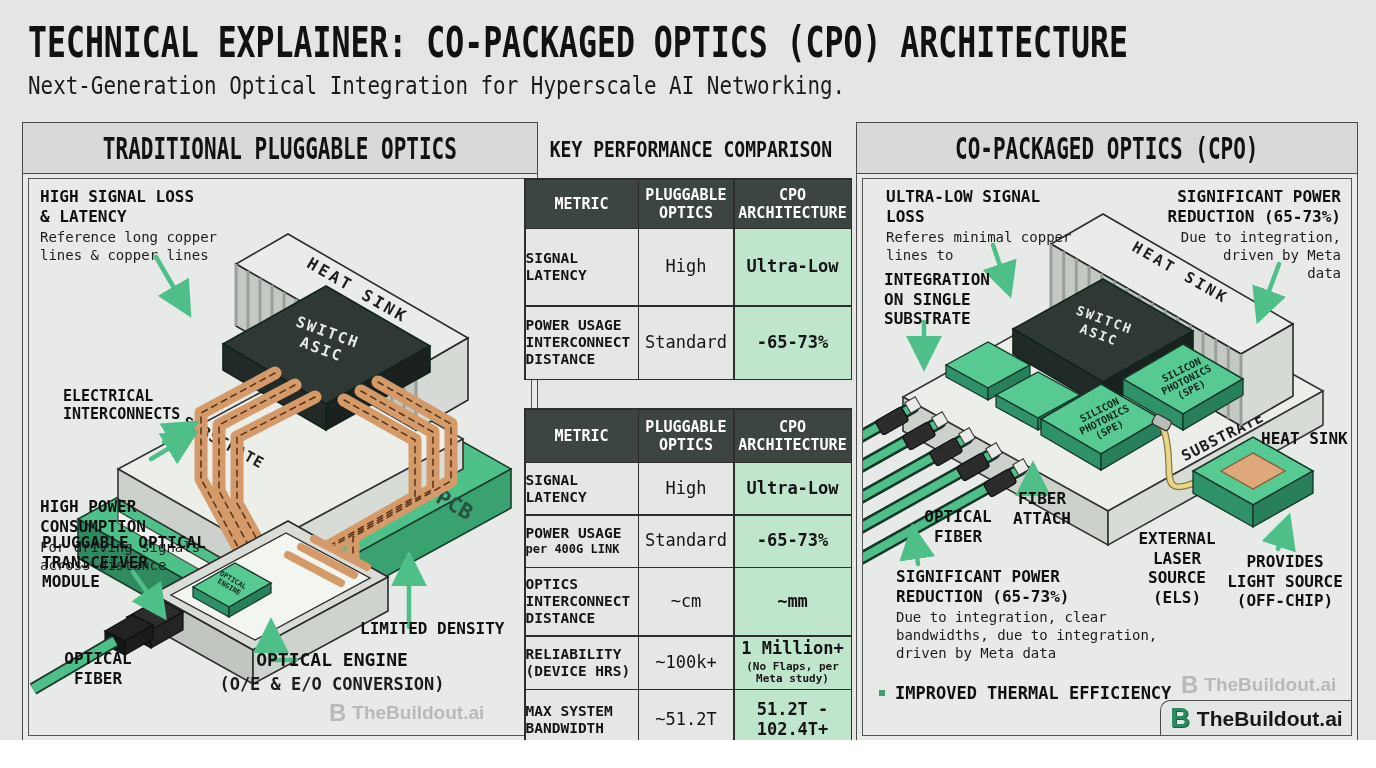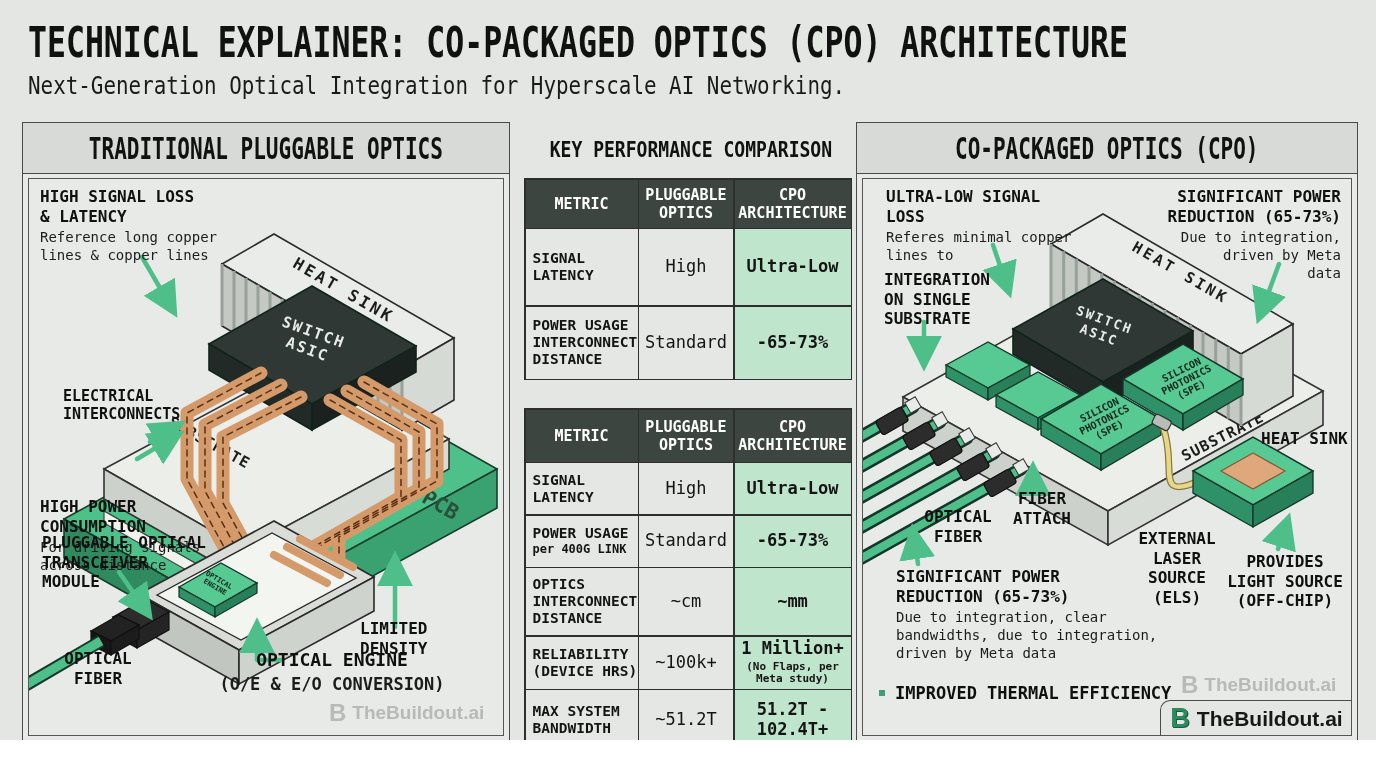--- a/index.html
+++ b/index.html
@@ -23,21 +23,21 @@
   .ann.small .t{font-size:15px;margin-left:16px;}
   .wm{position:absolute;display:flex;align-items:center;gap:6px;color:#b7bbb7;font-family:"Liberation Sans",sans-serif;
     font-weight:bold;font-size:19px;z-index:4;}
   .wm .wb{font-size:24px;line-height:1;}
   .mid-title{position:absolute;font-size:22px;font-weight:bold;transform:scaleX(.82);transform-origin:center;
     white-space:nowrap;text-align:center;color:#111;}
   .tbl{position:absolute;display:grid;grid-template-columns:112px 94px 116px;gap:1.5px;padding:1.5px;background:#2e2e2e;z-index:6;}
   .th{background:#3d4541;color:#fff;font-weight:bold;font-size:15px;display:flex;align-items:center;justify-content:center;
     text-align:center;line-height:1.2;padding:12px;}
   .td{display:flex;flex-direction:column;align-items:center;justify-content:center;text-align:center;line-height:1.15;}
-  .tm{background:#e4e7e3;align-items:flex-start;text-align:left;padding-left:7px;}
+  .tm{background:#e4e7e3;align-items:flex-start;text-align:left;padding-left:0;}
   .tv{background:#e4e7e3;font-size:17px;}
   .tg{background:#c0e5cd;font-size:17px;font-weight:bold;white-space:pre-line;}
   .mmain{font-weight:bold;font-size:14.5px;white-space:pre-line;}
   .msub{font-weight:bold;font-size:12px;margin-top:1px;}
   .vsub{font-weight:bold;font-size:11px;line-height:1.15;white-space:pre-line;margin-top:2px;}
   .bullet{position:absolute;font-weight:bold;font-size:17px;color:#101010;display:flex;align-items:center;gap:10px;z-index:5;}
   .bullet::before{content:"";width:6px;height:6px;background:#3da06f;display:inline-block;}
   .logo-notch{position:absolute;right:-1.5px;bottom:-1.5px;width:192px;height:36px;background:#e3e6e3;
     border-top:1.5px solid #4a4a4a;border-left:1.5px solid #4a4a4a;border-top-left-radius:10px;z-index:8;
     display:flex;align-items:center;justify-content:center;gap:7px;}
@@ -47,21 +47,21 @@
   svg text{font-family:"DejaVu Sans Mono",monospace;}
 </style>
 </head>
 <body>
 
 <div id="canvas">
 
   <div class="hdr-title">TECHNICAL EXPLAINER: CO-PACKAGED OPTICS (CPO) ARCHITECTURE</div>
   <div class="hdr-sub">Next-Generation Optical Integration for Hyperscale AI Networking.</div>
 
-  <div class="panel" style="left:22px;top:122px;width:486px;height:618px;">
+  <div class="panel" style="left:22px;top:122px;width:486px;height:618px;padding-left:28px;">
     <div class="panel-h">
       <span>TRADITIONAL PLUGGABLE OPTICS</span>
     </div>
     <div class="panel-body">
 
       <svg class="scene" viewBox="0 0 474 556">
         <defs>
           <marker id="ahL" markerWidth="9" markerHeight="9" refX="6.5" refY="4" orient="auto">
             <path d="M0,0 L8,4 L0,8 z" fill="#4fbf8a"></path>
           </marker>

